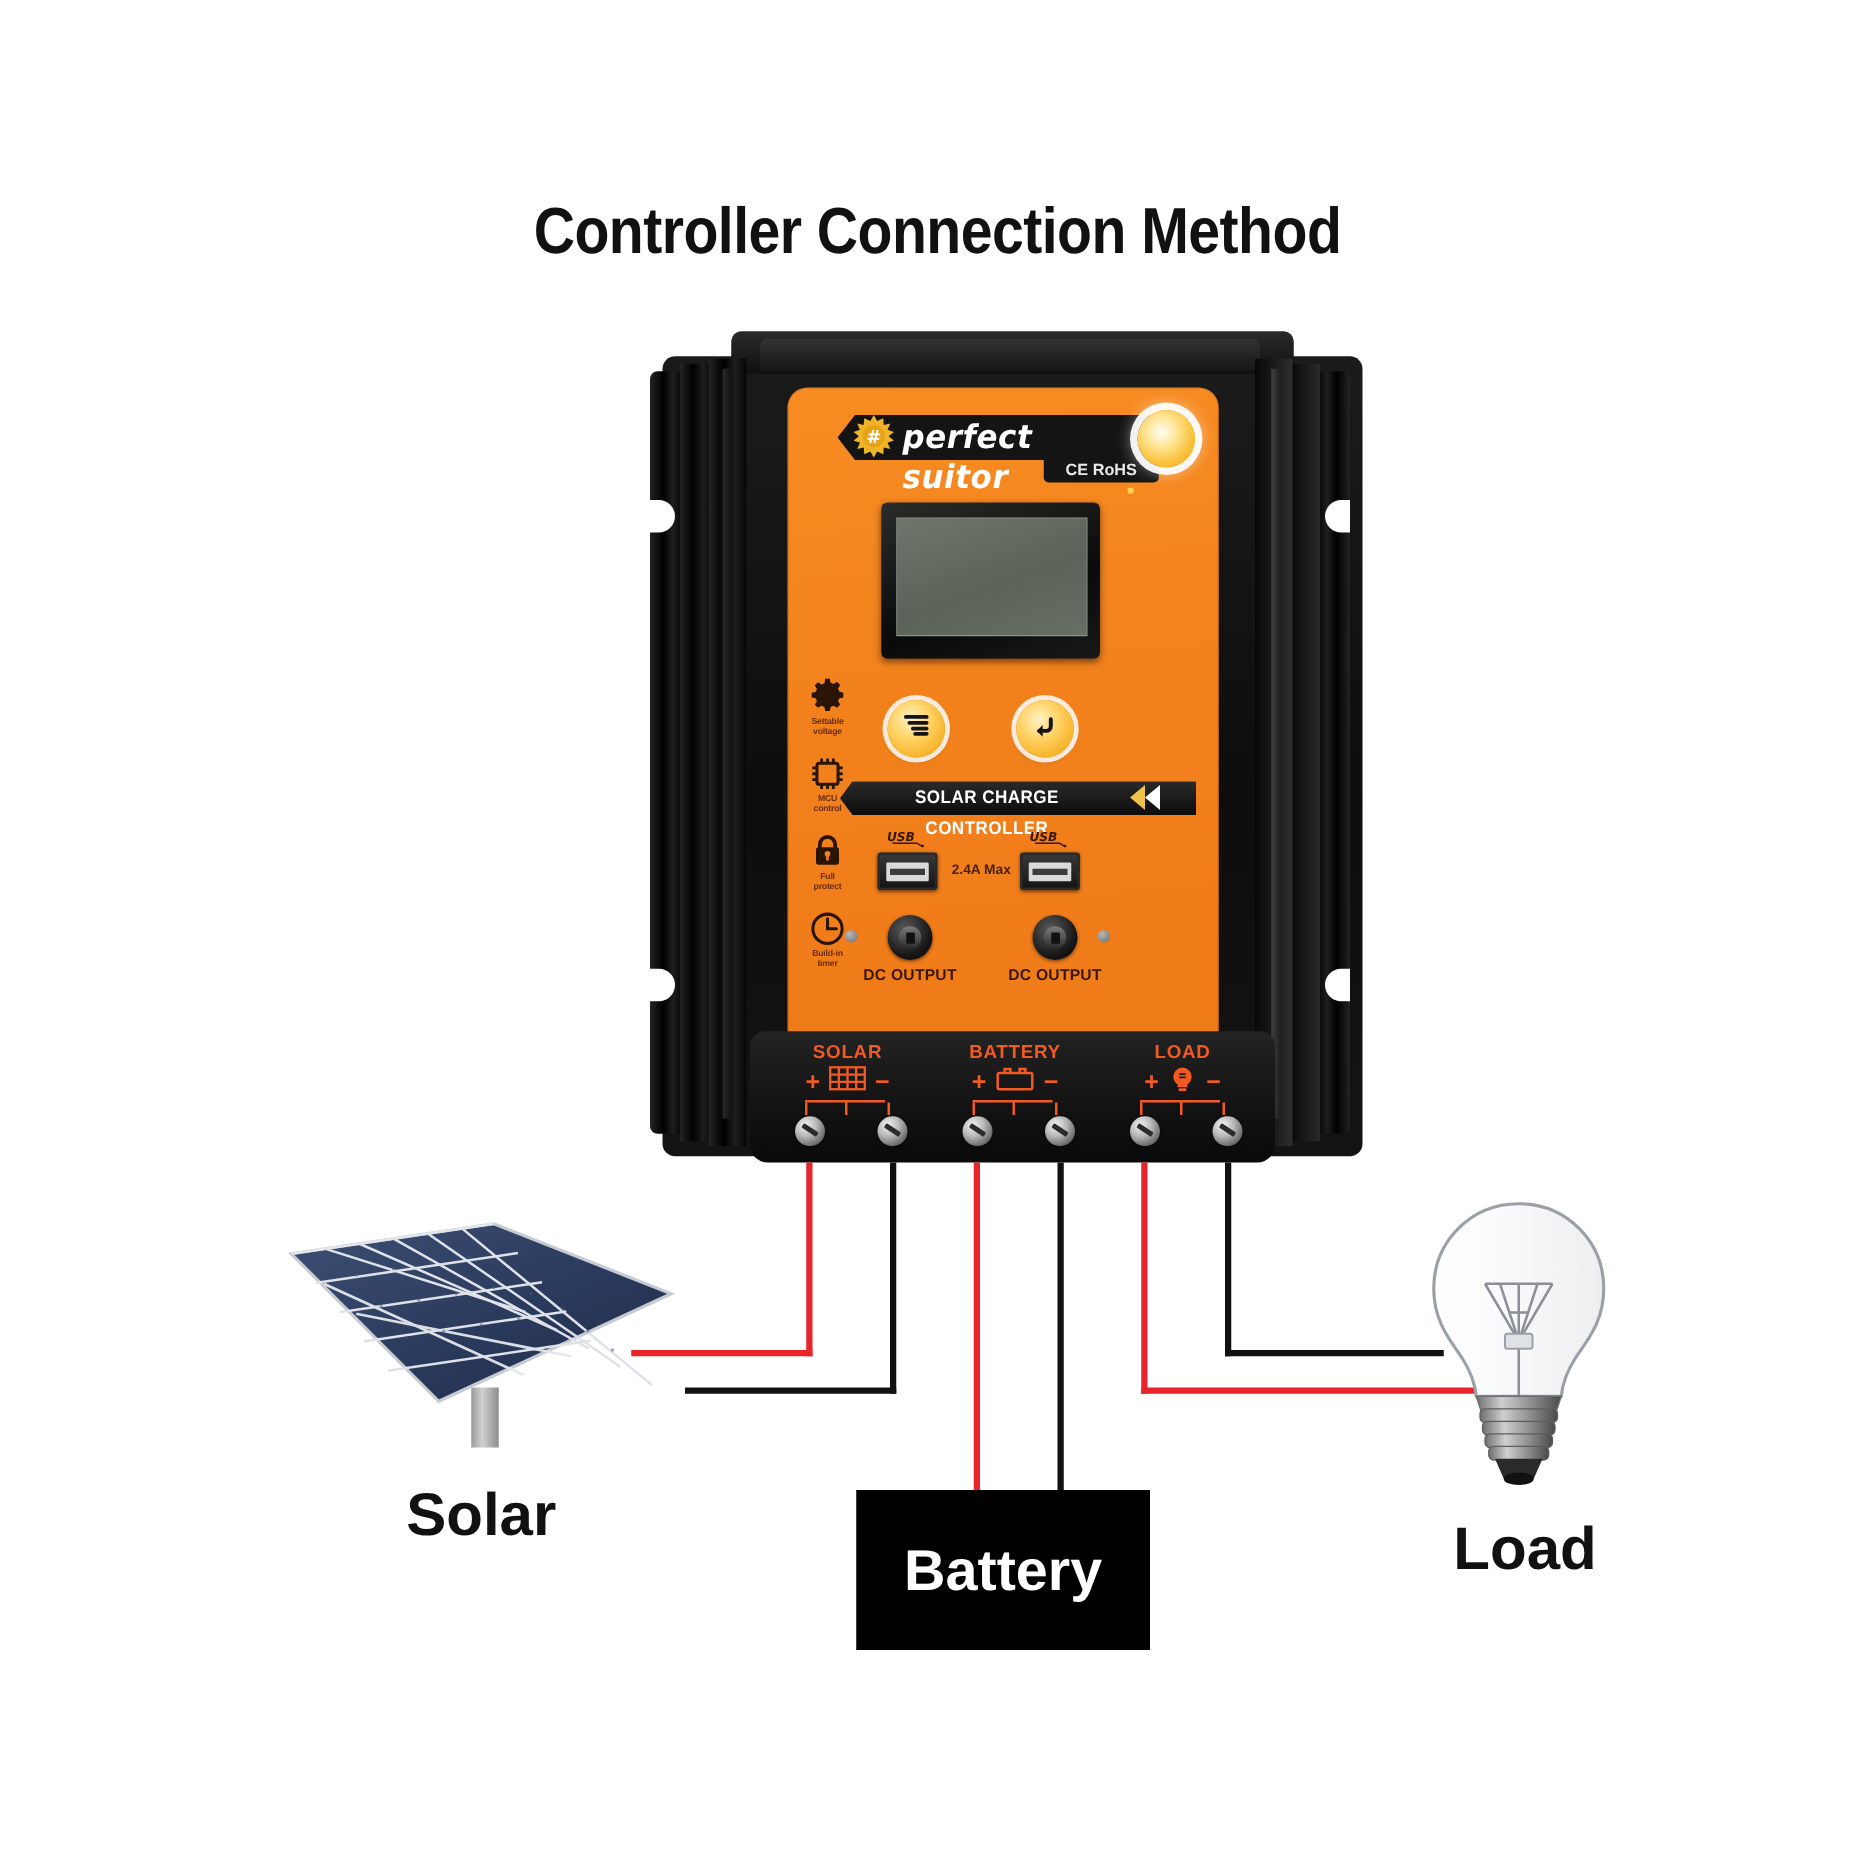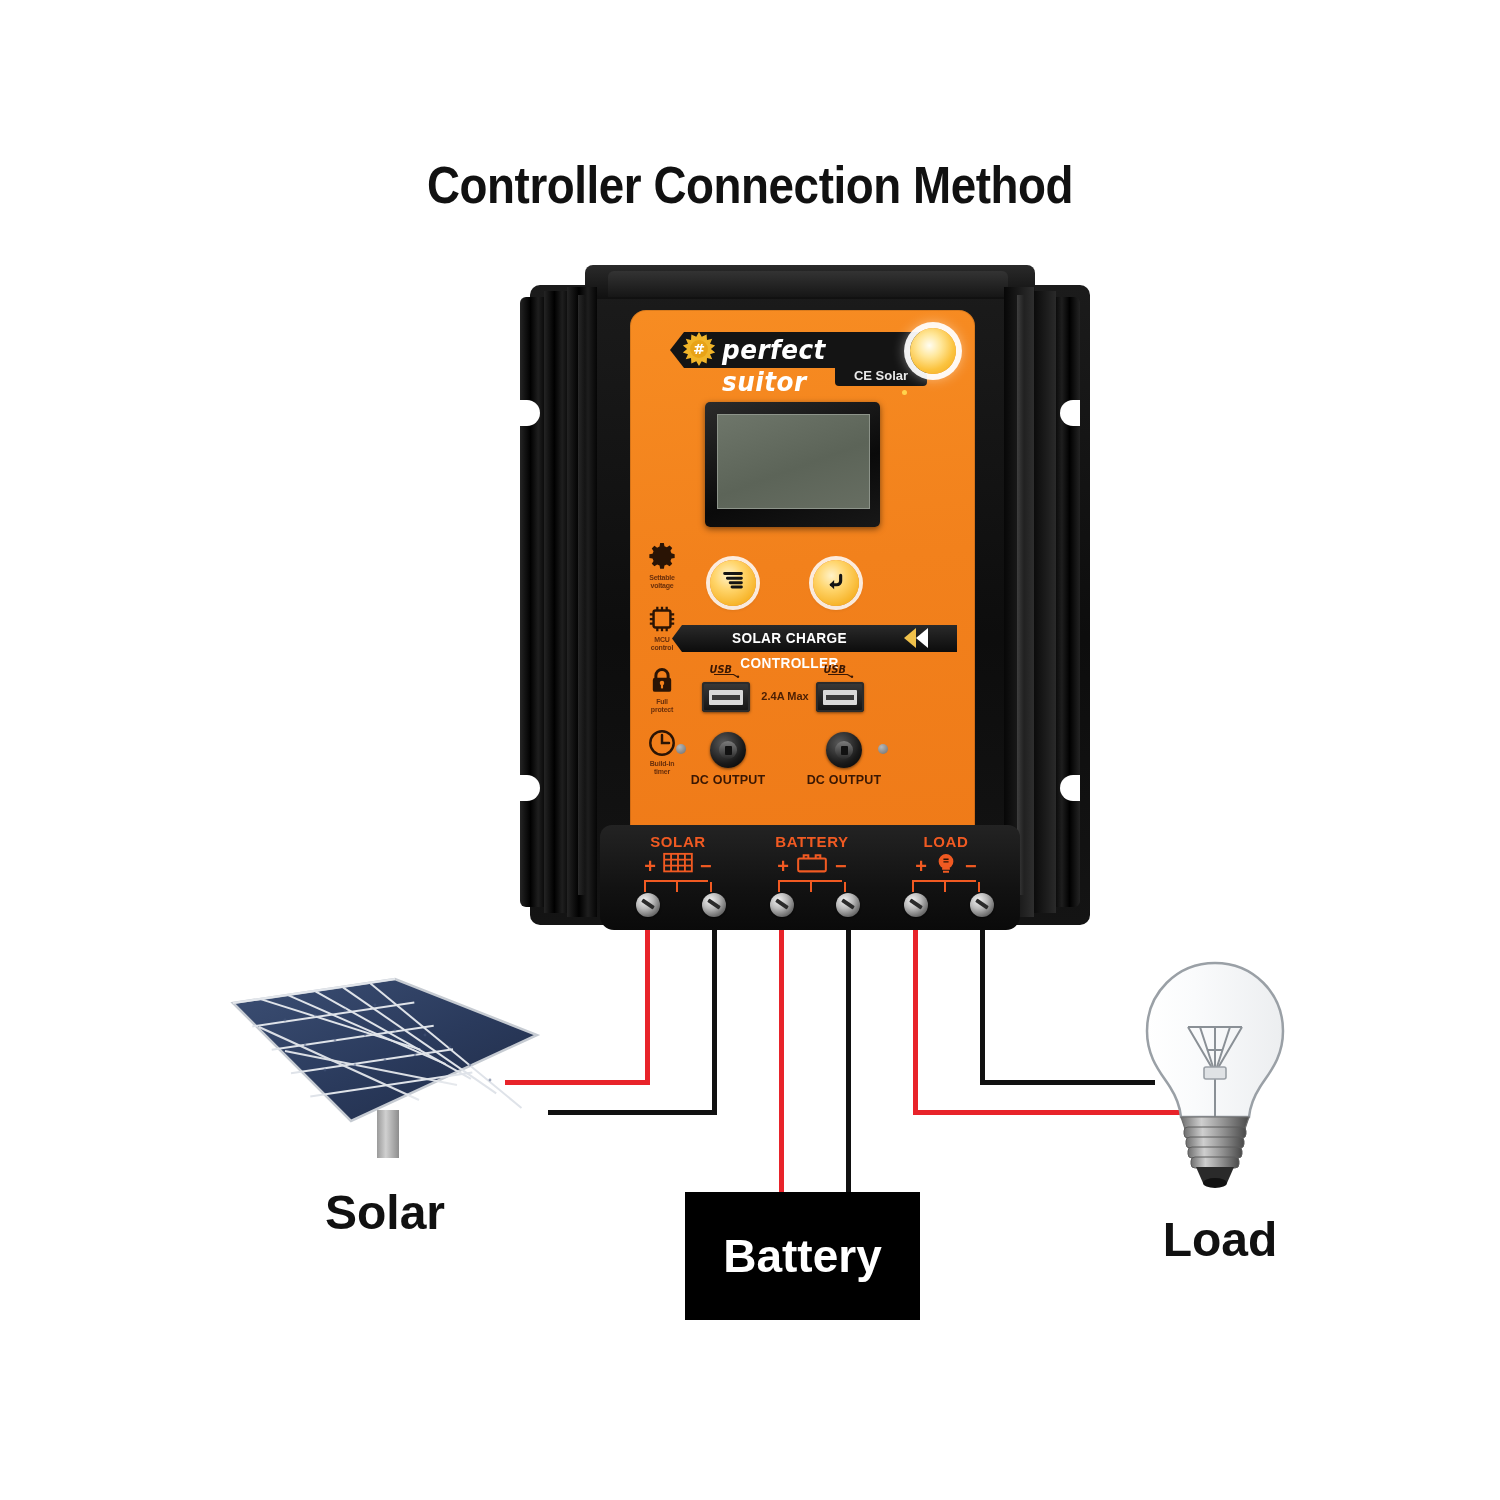--- a/index.html
+++ b/index.html
@@ -290,21 +290,21 @@
         <svg viewBox="0 0 40 40" width="34" height="34">
           <g fill="#f0b429">
             <path d="M20 0l3.2 5.6L29 3l.4 6.4 6.2-1.4-2.6 5.9 6 2.1-5 4 5 4-6 2.1 2.6 5.9-6.2-1.4L29 37l-5.8-2.6L20 40l-3.2-5.6L11 37l-.4-6.4-6.2 1.4 2.6-5.9-6-2.1 5-4-5-4 6-2.1-2.6-5.9 6.2 1.4L11 3l5.8 2.6z"></path>
           </g>
           <circle cx="20" cy="20" r="10.5" fill="#e8a317"></circle>
           <text x="20" y="26" font-family="DejaVu Sans, sans-serif" font-size="17" font-weight="bold" fill="#ffffff" text-anchor="middle">#</text>
         </svg>
       </div>
       <div class="brand-text">perfect suitor</div>
       <div class="cert-tab"></div>
-      <div class="cert-text">CE  Solar</div>
+      <div class="cert-text">CE  RoHS</div>
       <div class="status-led"></div>
       <div class="tiny-dot"></div>
 
       <div class="lcd-bezel">
         <div class="lcd-inner"></div>
       </div>
 
       <div class="features">
 
         <div class="feature">

